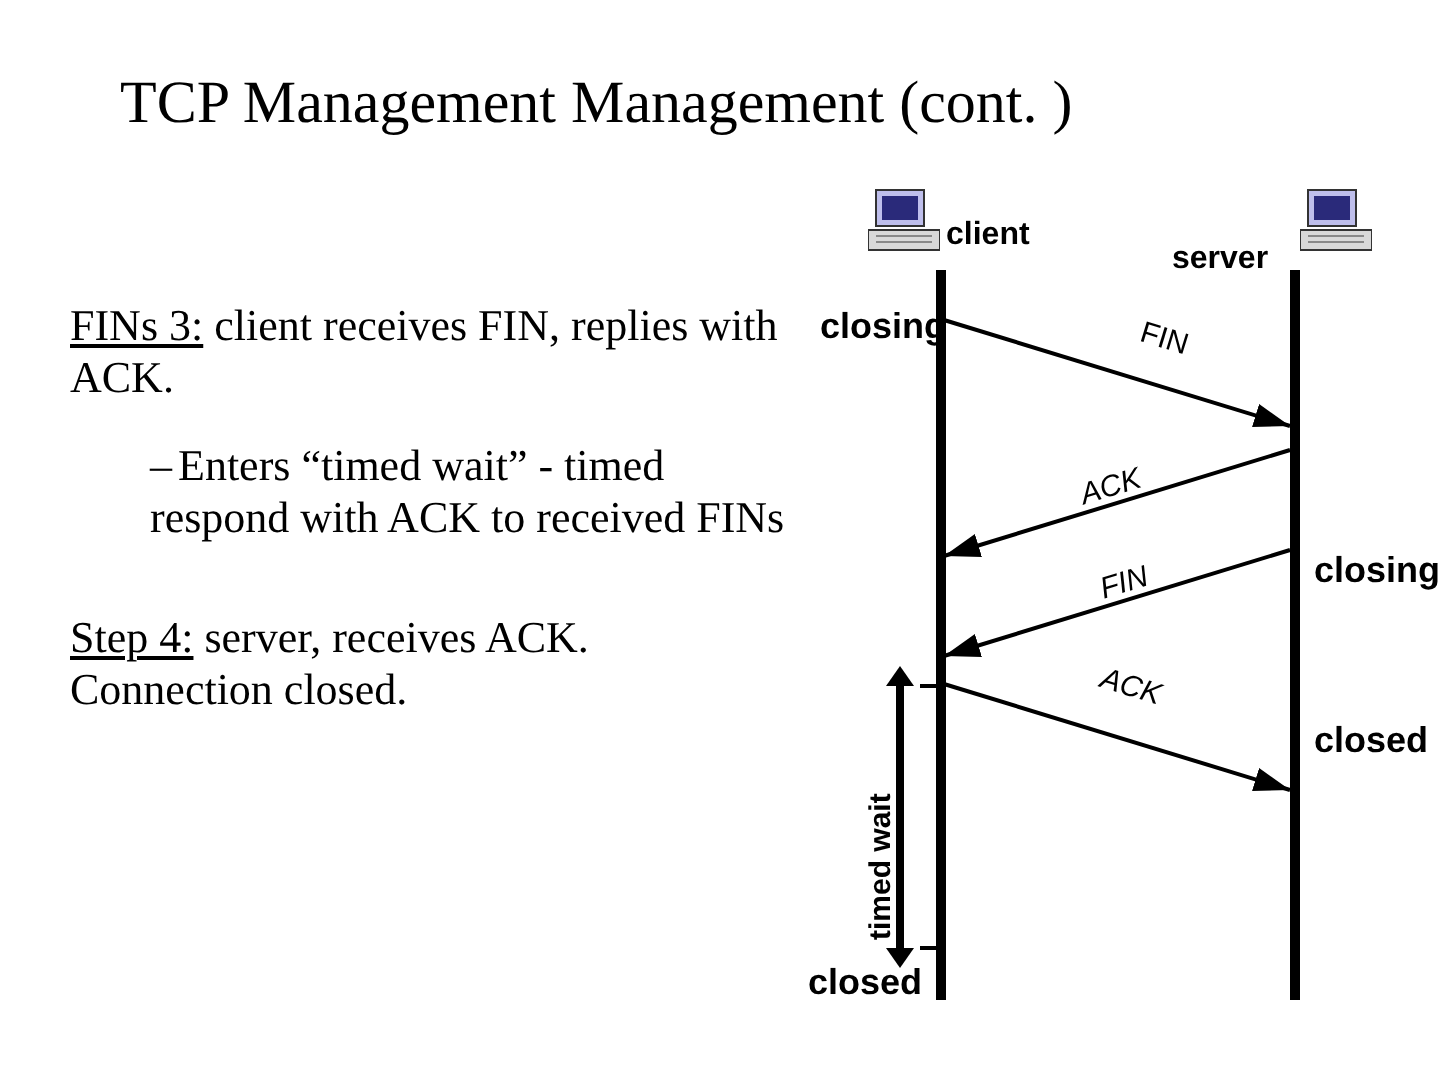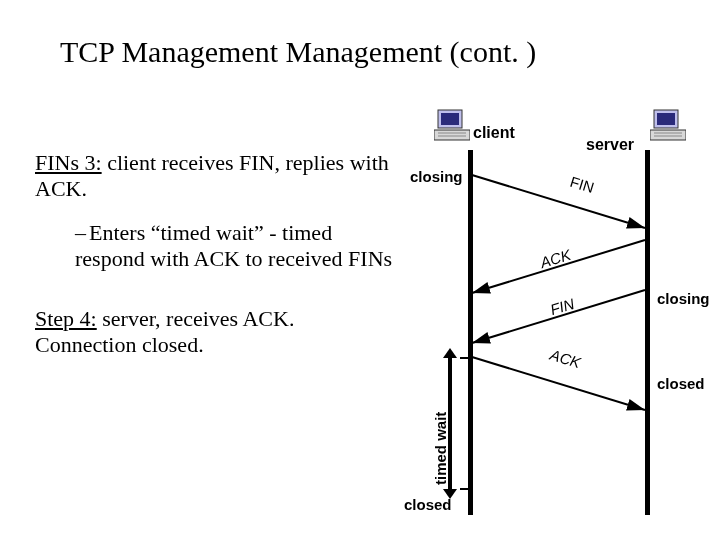--- a/index.html
+++ b/index.html
@@ -37,21 +37,21 @@
   }
   .sub .dash { display:inline-block; width: 14px; }
   .step4 .lead { text-decoration: underline; }
   .step4 { margin-bottom: 34px; }
   .note .lead { text-decoration: underline; }
 
   
   .diagram {
     position: absolute;
     left: 380px;
-    top: 110px;
+    top: 95px;
     width: 320px;
     height: 420px;
     text-decoration: underline;
   }
   .lifeline {
     position: absolute;
     width: 5px;
     background: #000;
     top: 40px;
     height: 365px;
@@ -74,21 +74,21 @@
     width: 36px;
     height: 36px;
   }
   .comp.client { left: 54px; }
   .comp.server { left: 270px; }
 
   .statelabel {
     position: absolute;
     font-family: Arial, sans-serif;
     font-weight: bold;
-    font-size: 15px;
+    font-size: 18px;
   }
   .closing-c { left: 30px; top: 58px; }
   .closing-s { left: 277px; top: 180px; }
   .closed-s  { left: 277px; top: 265px; }
   .closed-c  { left: 24px;  top: 386px; }
 
   .timedwait {
     position: absolute;
     left: 52px;
     top: 375px;

